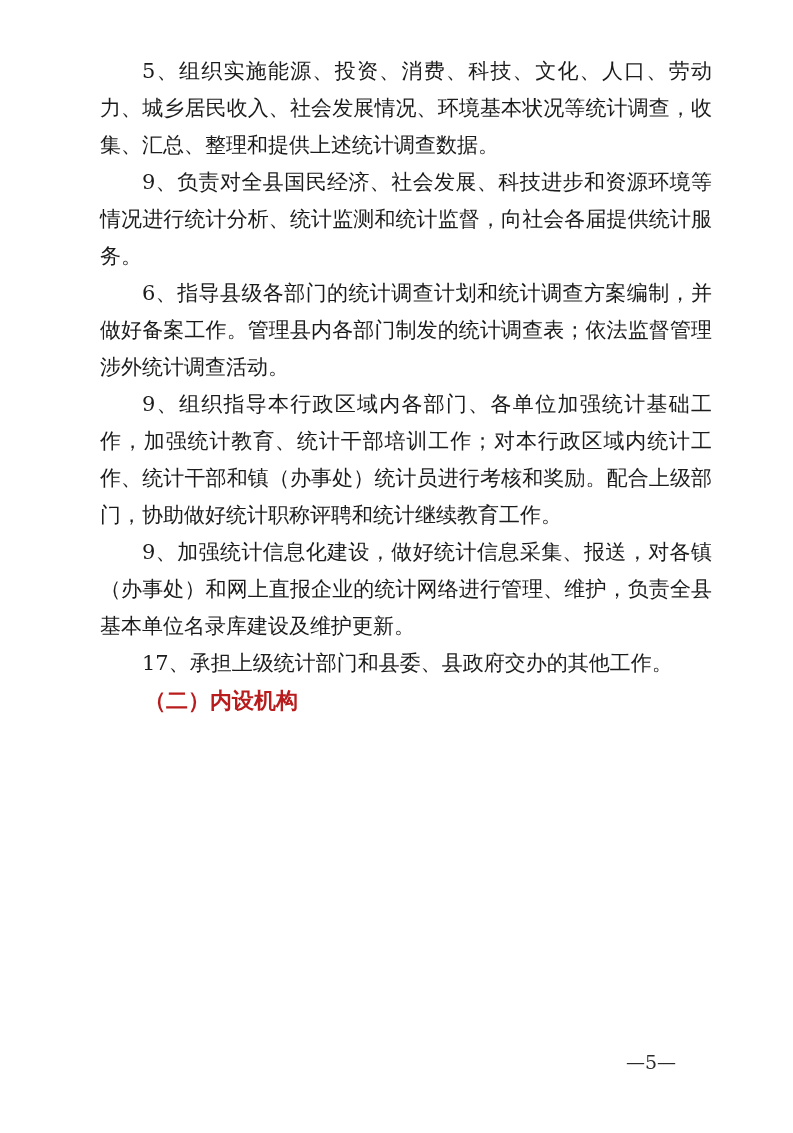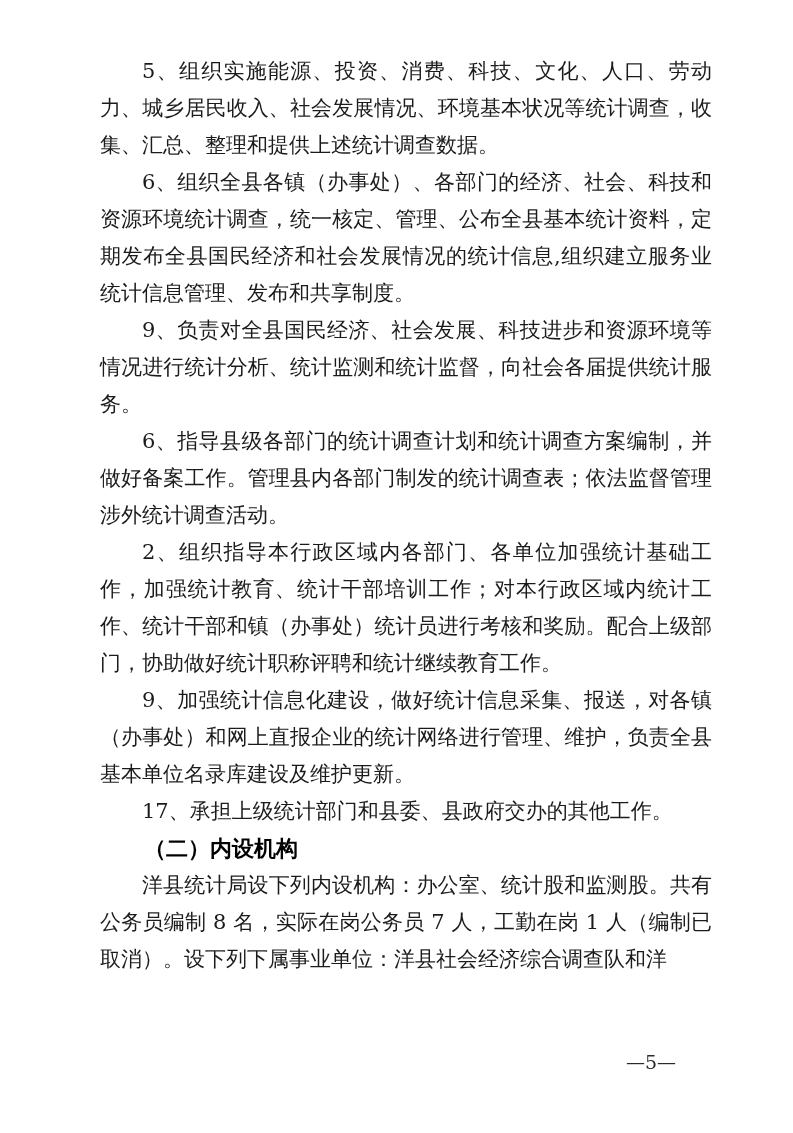--- a/index.html
+++ b/index.html
@@ -30,21 +30,21 @@
     padding: 0;
     text-indent: 2em;
   }
   .heading {
     margin: 0;
     padding: 0;
     text-indent: 2em;
     font-size: 22px;
     font-weight: bold;
     font-family: "DejaVu Sans", "Liberation Sans", sans-serif;
-    color: #000000;
+    color: #b91c1c;
   }
   .page-number {
     position: absolute;
     top: 1050px;
     left: 611px;
     width: 80px;
     text-align: center;
     font-size: 19px;
     line-height: 24px;
     color: #2b2b2b;
@@ -53,33 +53,31 @@
 </style>
 </head>
 <body>
 
 <div class="page">
 
   <div class="content">
 
     <p class="para">5、组织实施能源、投资、消费、科技、文化、人口、劳动力、城乡居民收入、社会发展情况、环境基本状况等统计调查，收集、汇总、整理和提供上述统计调查数据。</p>
 
-    <p class="para">6、组织全县各镇（办事处）、各部门的经济、社会、科技和资源环境统计调查，统一核定、管理、公布全县基本统计资料，定期发布全县国民经济和社会发展情况的统计信息,组织建立服务业统计信息管理、发布和共享制度。</p>
 
     <p class="para">9、负责对全县国民经济、社会发展、科技进步和资源环境等情况进行统计分析、统计监测和统计监督，向社会各届提供统计服务。</p>
 
     <p class="para">6、指导县级各部门的统计调查计划和统计调查方案编制，并做好备案工作。管理县内各部门制发的统计调查表；依法监督管理涉外统计调查活动。</p>
 
-    <p class="para">2、组织指导本行政区域内各部门、各单位加强统计基础工作，加强统计教育、统计干部培训工作；对本行政区域内统计工作、统计干部和镇（办事处）统计员进行考核和奖励。配合上级部门，协助做好统计职称评聘和统计继续教育工作。</p>
+    <p class="para">9、组织指导本行政区域内各部门、各单位加强统计基础工作，加强统计教育、统计干部培训工作；对本行政区域内统计工作、统计干部和镇（办事处）统计员进行考核和奖励。配合上级部门，协助做好统计职称评聘和统计继续教育工作。</p>
 
     <p class="para">9、加强统计信息化建设，做好统计信息采集、报送，对各镇（办事处）和网上直报企业的统计网络进行管理、维护，负责全县基本单位名录库建设及维护更新。</p>
 
     <p class="para">17、承担上级统计部门和县委、县政府交办的其他工作。</p>
 
     <h2 class="heading">（二）内设机构</h2>
 
-    <p class="para">洋县统计局设下列内设机构：办公室、统计股和监测股。共有公务员编制 8 名，实际在岗公务员 7 人，工勤在岗 1 人（编制已取消）。设下列下属事业单位：洋县社会经济综合调查队和洋</p>
 
   </div>
 
   <div class="page-number">—5—</div>
 
 </div>
 
 </body></html>

